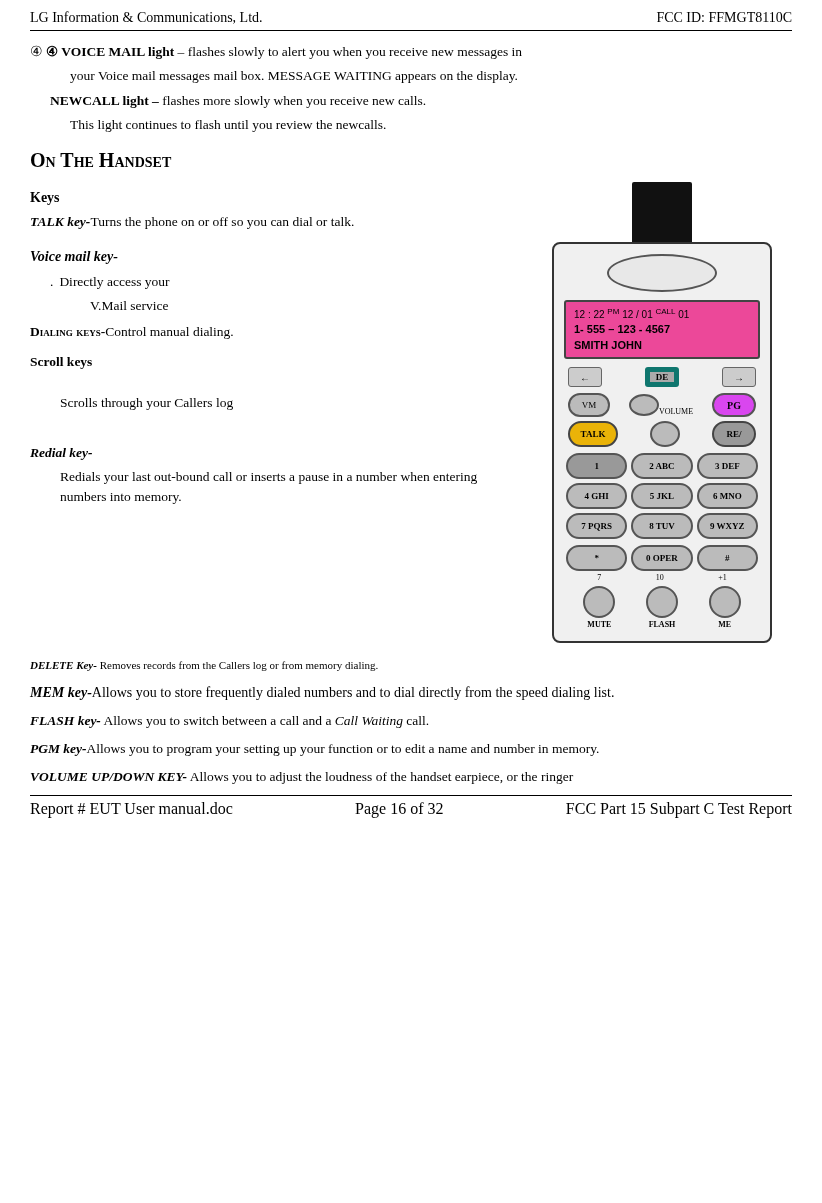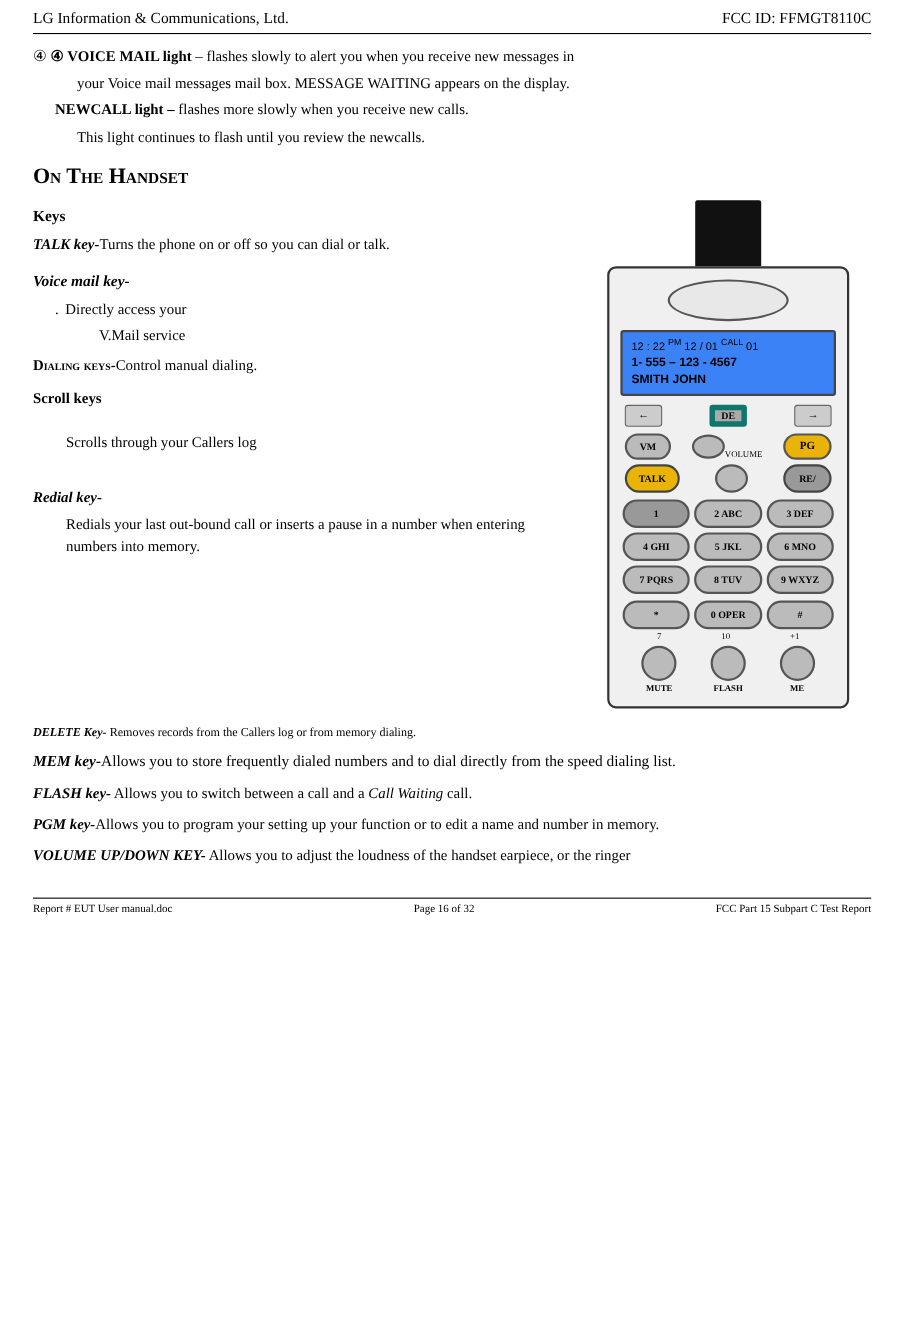--- a/index.html
+++ b/index.html
@@ -83,21 +83,21 @@
       width: 110px;
       height: 38px;
       background: #e8e8e8;
       border: 2px solid #555;
       border-radius: 50%;
       margin: 0 auto 8px auto;
     }
 
     
     .phone-display {
-      background: #3b82f6;
+      background: #ec4899;
       border: 2px solid #444;
       border-radius: 3px;
       padding: 4px 8px;
       margin-bottom: 8px;
       font-family: Arial, sans-serif;
       font-size: 11px;
       line-height: 1.4;
     }
     .display-line1 { font-size: 10px; }
     .display-line2 { font-size: 11px; font-weight: bold; }
@@ -146,26 +146,26 @@
     .vm-btn {
       width: 42px;
       height: 24px;
       background: #bbb;
       border: 2px solid #555;
       border-radius: 12px;
       display: flex;
       align-items: center;
       justify-content: center;
       font-size: 9px;
-      font-weight: bold;
+      font-weight: normal;
     }
     .pg-btn {
       width: 44px;
       height: 24px;
-      background: #eab308;
+      background: #d946ef;
       border: 2px solid #555;
       border-radius: 12px;
       display: flex;
       align-items: center;
       justify-content: center;
       font-size: 10px;
       font-weight: bold;
     }
     .vol-center {
       display: flex;
@@ -288,23 +288,23 @@
     .delete-section { margin-bottom: 8px; font-size: 11px; line-height: 1.5; }
     .mem-section { margin-bottom: 8px; font-size: 14px; line-height: 1.5; }
     .flash-section { margin-bottom: 8px; font-size: 13.5px; line-height: 1.5; }
     .pgm-section { margin-bottom: 8px; font-size: 13.5px; line-height: 1.5; }
     .volume-section { margin-bottom: 8px; font-size: 13.5px; line-height: 1.5; }
 
     .footer {
       display: flex;
       justify-content: space-between;
       border-top: 1px solid #000;
-      margin-top: 28px;
+      margin-top: 8px;
       padding-top: 4px;
-      font-size: 10px;
+      font-size: 16px;
     }
 
     .voice-mail-heading {
       font-style: italic;
       font-weight: bold;
       font-size: 14px;
     }
     .dot-indent { margin-left: 20px; }
     .sub-indent { margin-left: 60px; }
     .indent-block { margin-left: 30px; }

